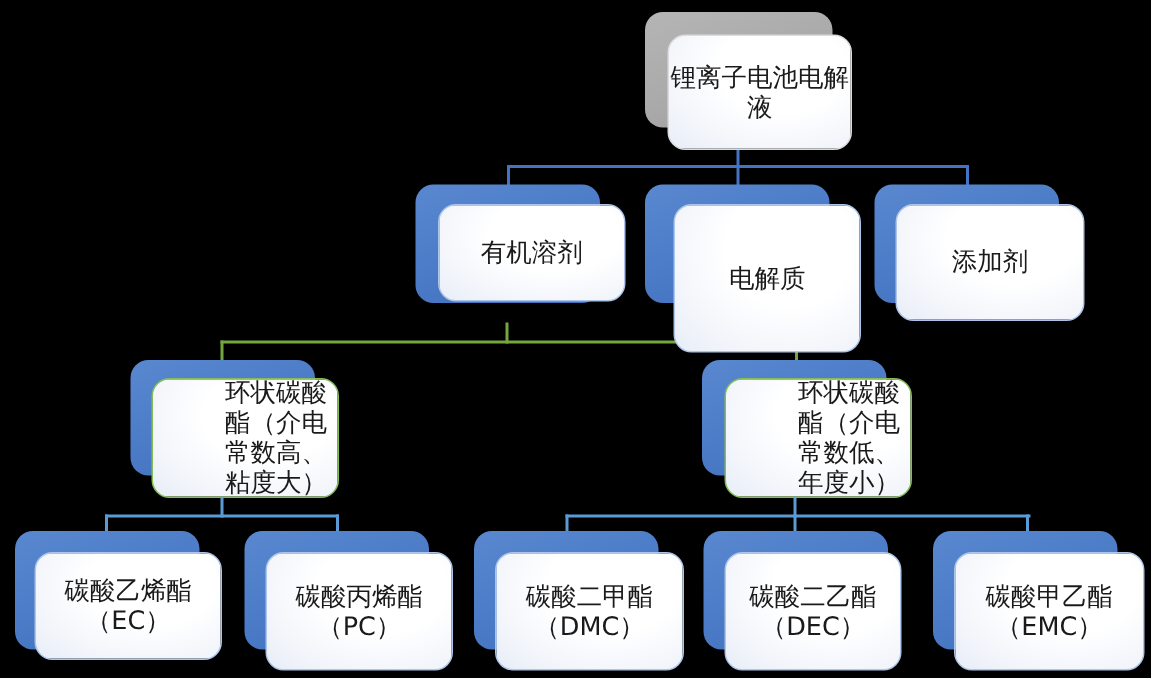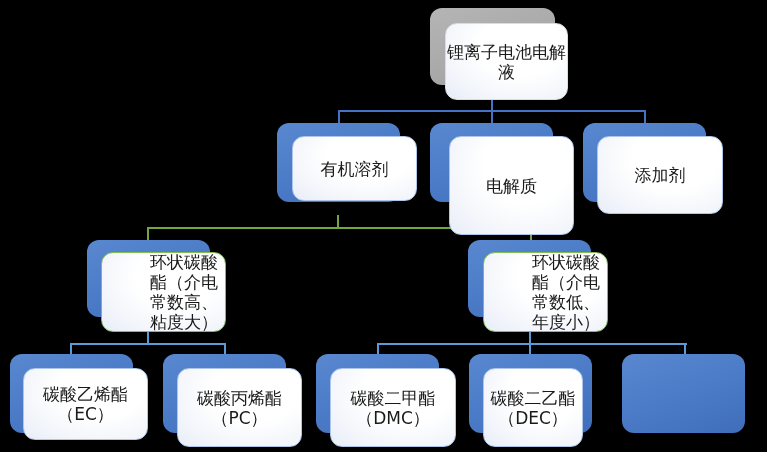--- a/index.html
+++ b/index.html
@@ -95,19 +95,22 @@
   <div class="card b-blue" style="left:177px;top:368px;width:125px;height:79px;">
     <span class="lbl">碳酸丙烯酯（PC）</span>
   </div>
 
   <div class="shadow blue" style="left:316px;top:354px;width:123px;height:79px;"></div>
   <div class="card b-blue" style="left:330px;top:368px;width:126px;height:79px;">
     <span class="lbl">碳酸二甲酯（DMC）</span>
   </div>
 
   <div class="shadow blue" style="left:469px;top:354px;width:123px;height:79px;"></div>
-  <div class="card b-blue" style="left:483px;top:368px;width:100px;height:79px;">
+  <div class="card b-blue" style="left:483px;top:368px;width:118px;height:79px;">
     <span class="lbl">碳酸二乙酯（DEC）</span>
   </div>
 
   <div class="shadow blue" style="left:622px;top:354px;width:123px;height:79px;"></div>
+  <div class="card b-blue" style="left:636px;top:368px;width:127px;height:79px;">
+    <span class="lbl">碳酸甲乙酯（EMC）</span>
+  </div>
 
 </div>
 
 </body></html>

